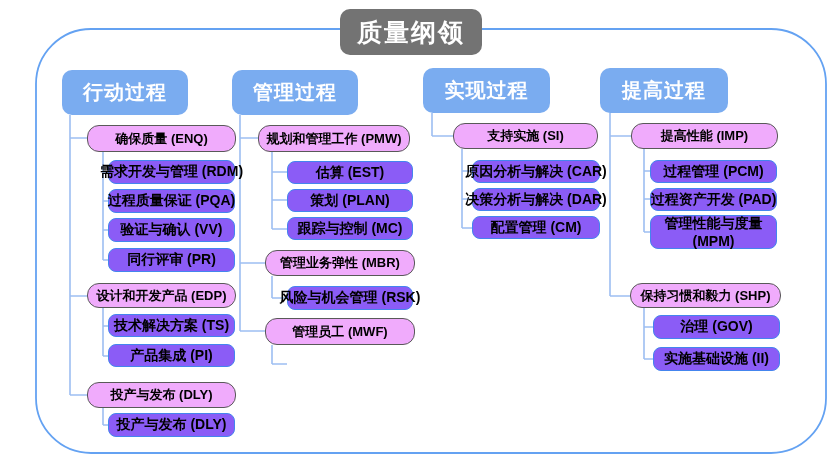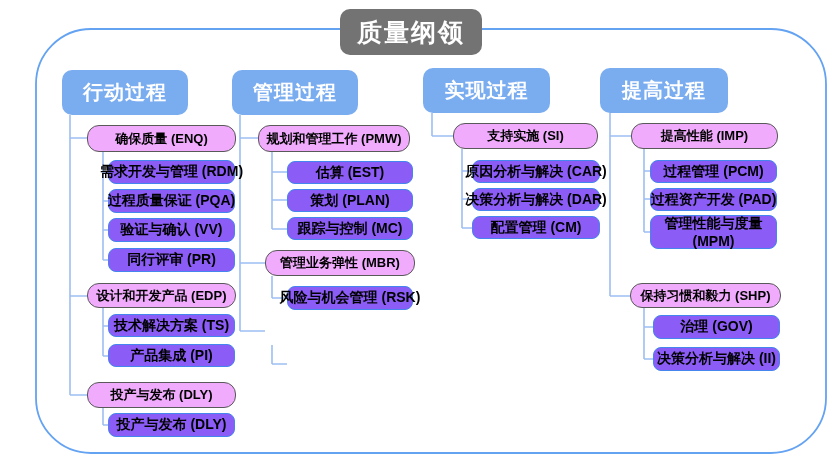--- a/index.html
+++ b/index.html
@@ -92,28 +92,29 @@
   <div class="node leaf" style="left:108px;top:413px;width:127px;height:24px">投产与发布 (DLY)</div>
 
   <div class="node grp" style="left:258px;top:125px;width:152px;height:27px">规划和管理工作 (PMW)</div>
   <div class="node leaf" style="left:287px;top:161px;width:126px;height:23px">估算 (EST)</div>
   <div class="node leaf" style="left:287px;top:189px;width:126px;height:23px">策划 (PLAN)</div>
   <div class="node leaf" style="left:287px;top:217px;width:126px;height:23px">跟踪与控制 (MC)</div>
 
   <div class="node grp" style="left:265px;top:250px;width:150px;height:26px">管理业务弹性 (MBR)</div>
   <div class="node leaf" style="left:287px;top:286px;width:126px;height:24px">风险与机会管理 (RSK)</div>
 
+  <div class="node grp" style="left:265px;top:318px;width:150px;height:27px">管理员工 (MWF)</div>
 
   <div class="node grp" style="left:453px;top:123px;width:145px;height:26px">支持实施 (SI)</div>
   <div class="node leaf" style="left:472px;top:160px;width:128px;height:23px">原因分析与解决 (CAR)</div>
   <div class="node leaf" style="left:472px;top:188px;width:128px;height:23px">决策分析与解决 (DAR)</div>
   <div class="node leaf" style="left:472px;top:216px;width:128px;height:23px">配置管理 (CM)</div>
 
   <div class="node grp" style="left:631px;top:123px;width:147px;height:26px">提高性能 (IMP)</div>
   <div class="node leaf" style="left:650px;top:160px;width:127px;height:23px">过程管理 (PCM)</div>
   <div class="node leaf" style="left:650px;top:188px;width:127px;height:23px">过程资产开发 (PAD)</div>
   <div class="node leaf wrap" style="left:650px;top:215px;width:127px;height:34px">管理性能与度量 (MPM)</div>
 
   <div class="node grp" style="left:630px;top:283px;width:151px;height:25px">保持习惯和毅力 (SHP)</div>
   <div class="node leaf" style="left:653px;top:315px;width:127px;height:24px">治理 (GOV)</div>
-  <div class="node leaf" style="left:653px;top:347px;width:127px;height:24px">决策分析与解决 (II)</div>
+  <div class="node leaf" style="left:653px;top:347px;width:127px;height:24px">实施基础设施 (II)</div>
 
 </div>
 
 </body></html>

